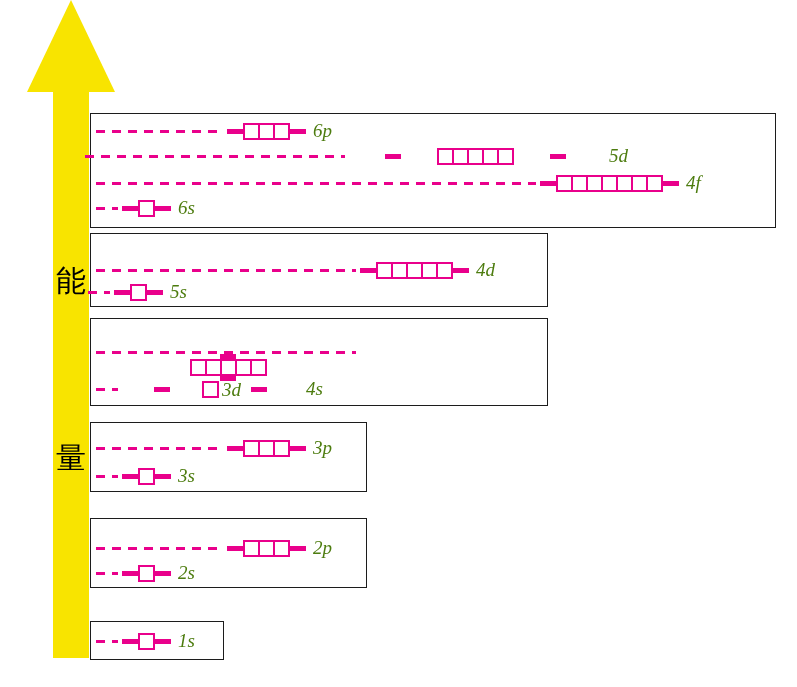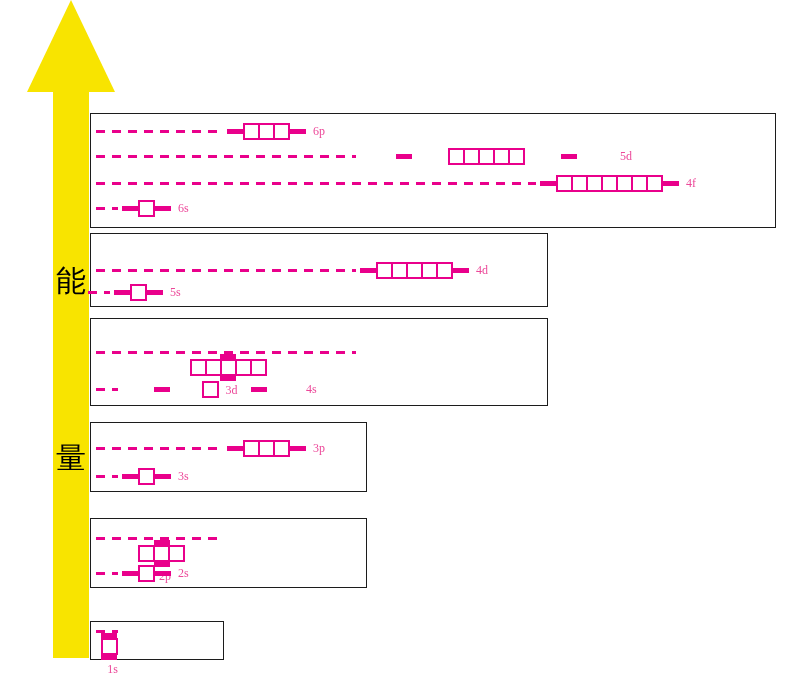--- a/index.html
+++ b/index.html
@@ -73,24 +73,25 @@
   }
   .cell{
     width:13px; height:13px;
     border:2px solid var(--magenta,#e9008b);
     background:#ffffff;
     flex:0 0 auto;
   }
   .cell + .cell{margin-left:-2px;}
   .orbital-label{
     margin-left:7px;
-    font-size:12px;
+    font-size:19px;
     line-height:18px;
-    color:#ec4899;
+    color:#4d7c0f;
     white-space:nowrap;
+    font-style:italic;
   }
 </style>
 </head>
 <body>
 
 <div class="canvas" id="diagram">
   <div class="arrow-head"></div>
   <div class="arrow-shaft"></div>
   <span class="axis-char char-1">能</span>
   <span class="axis-char char-2">量</span>
@@ -99,21 +100,21 @@
       <div class="dash-line" style="width: 127px;"></div>
       <div class="tick"></div>
       <div class="cell-group">
         <div class="cell"></div>
         <div class="cell"></div>
         <div class="cell"></div>
       </div>
       <div class="tick"></div>
       <span class="orbital-label">6p</span>
     </div>
-    <div class="orbital-row" style="left: 96px; top: 145px; gap: 36px;">
+    <div class="orbital-row" style="left: 85px; top: 145px; gap: 36px;">
       <div class="dash-line" style="width: 260px;"></div>
       <div class="tick"></div>
       <div class="cell-group">
         <div class="cell"></div>
         <div class="cell"></div>
         <div class="cell"></div>
         <div class="cell"></div>
         <div class="cell"></div>
       </div>
       <div class="tick"></div>
@@ -204,42 +205,42 @@
     <div class="orbital-row" style="left: 96px; top: 465px;">
       <div class="dash-line" style="width: 22px;"></div>
       <div class="tick"></div>
       <div class="cell-group">
         <div class="cell"></div>
       </div>
       <div class="tick"></div>
       <span class="orbital-label">3s</span>
     </div>
     <div class="shell-box" style="left: 90px; top: 518px; width: 277px; height: 70px;"></div>
-    <div class="orbital-row" style="left: 96px; top: 537px; flex-direction: column;">
+    <div class="orbital-row" style="left: 96px; top: 537px;">
       <div class="dash-line" style="width: 127px;"></div>
       <div class="tick"></div>
       <div class="cell-group">
         <div class="cell"></div>
         <div class="cell"></div>
         <div class="cell"></div>
       </div>
       <div class="tick"></div>
       <span class="orbital-label">2p</span>
     </div>
     <div class="orbital-row" style="left: 96px; top: 562px;">
       <div class="dash-line" style="width: 22px;"></div>
       <div class="tick"></div>
       <div class="cell-group">
         <div class="cell"></div>
       </div>
       <div class="tick"></div>
       <span class="orbital-label">2s</span>
     </div>
     <div class="shell-box" style="left: 90px; top: 621px; width: 134px; height: 39px;"></div>
-    <div class="orbital-row" style="left: 96px; top: 630px; flex-direction: column;">
+    <div class="orbital-row" style="left: 96px; top: 630px;">
       <div class="dash-line" style="width: 22px;"></div>
       <div class="tick"></div>
       <div class="cell-group">
         <div class="cell"></div>
       </div>
       <div class="tick"></div>
       <span class="orbital-label">1s</span>
     </div>
   </div>
 

